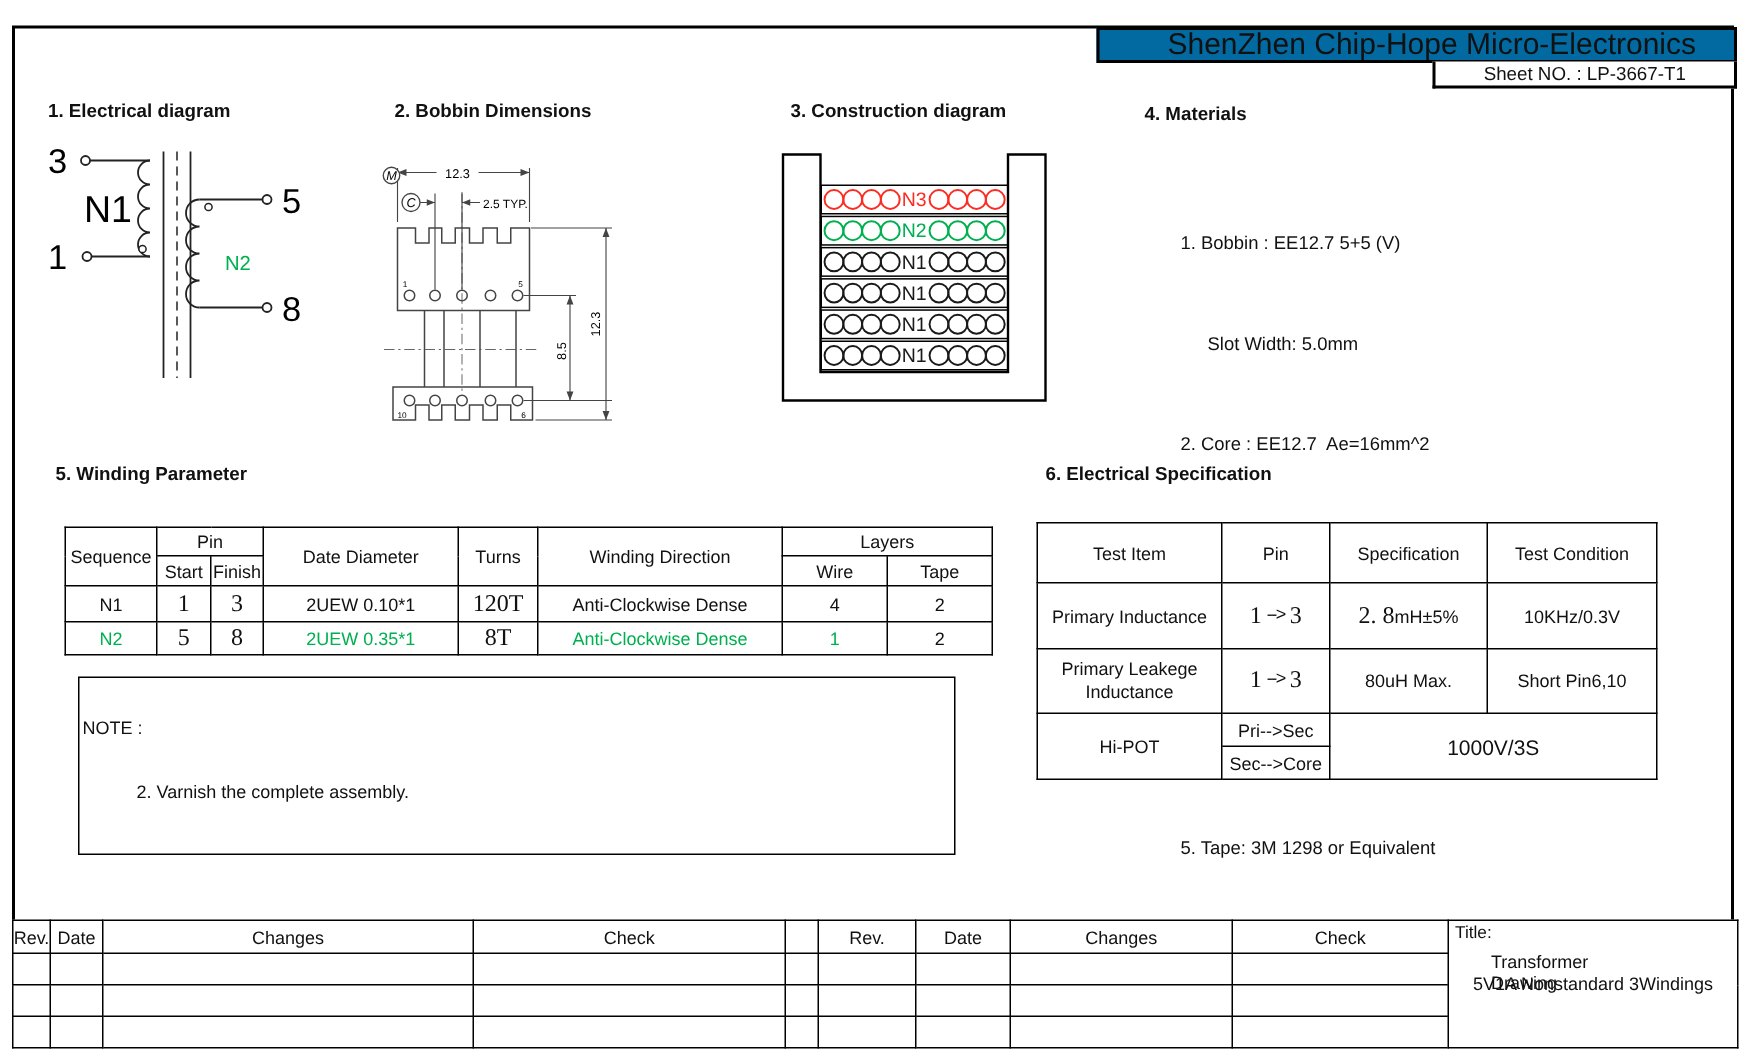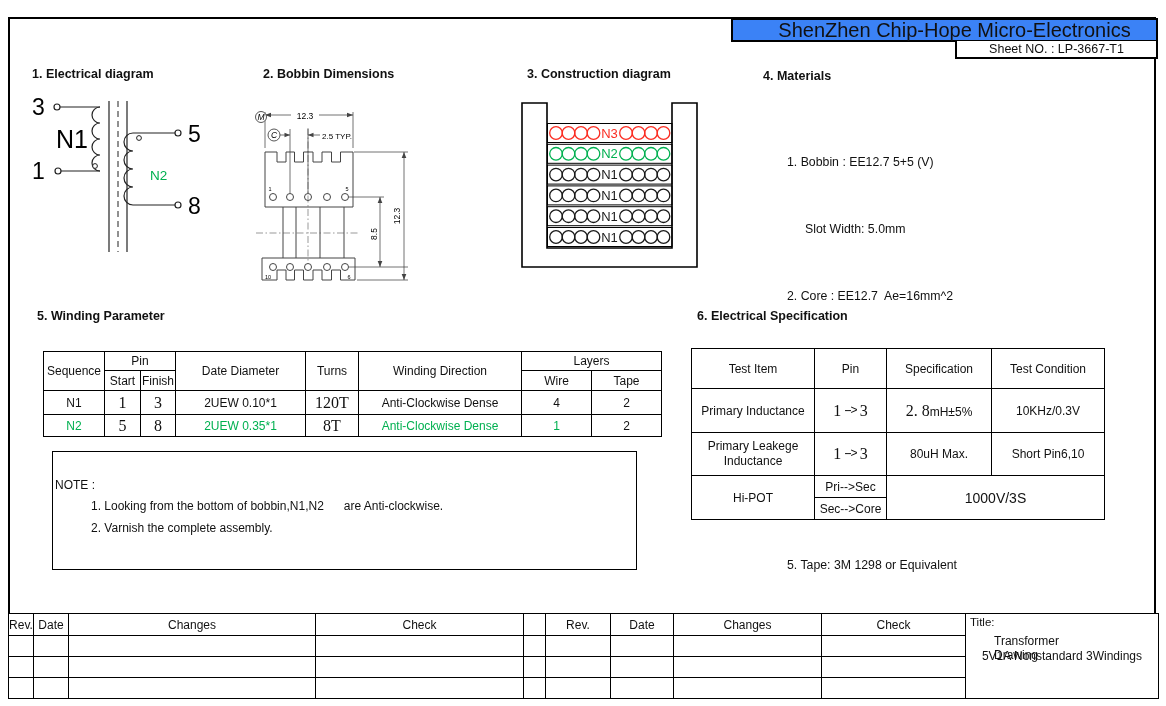--- a/index.html
+++ b/index.html
@@ -4,21 +4,21 @@
 <style>
   html,body{margin:0;padding:0;}
   body{
     width:1166px;height:706px;position:relative;background:#fff;
     font-family:"Liberation Sans",sans-serif;color:#111;
     -webkit-font-smoothing:antialiased;
   }
   .abs{position:absolute;}
   .page-border{left:8px;top:17px;width:1148px;height:680px;border:2px solid #000;box-sizing:border-box;}
   .company-box{left:731px;top:18px;width:427px;height:24px;border:2px solid #000;box-sizing:border-box;
-    font-size:20px;text-align:center;line-height:21px;background:#3b82f6;padding-left:20px;}
+    font-size:20px;text-align:center;line-height:21px;background:#0369a1;padding-left:20px;}
   .sheet-box{left:955px;top:41px;width:203px;height:18px;border:2px solid #000;border-top:none;box-sizing:border-box;
     font-size:12.5px;text-align:center;line-height:16px;background:#fff;}
   .sec-title{font-weight:bold;font-size:12.5px;white-space:nowrap;}
   svg text{font-family:"Liberation Sans",sans-serif;}
   table{border-collapse:collapse;table-layout:fixed;background:#fff;}
   td{border:1px solid #000;font-size:12px;text-align:center;vertical-align:middle;padding:0;overflow:hidden;}
   .wind{position:absolute;left:43px;top:351px;width:618px;}
   .wind tr.h1 td{height:18px;}
   .wind tr.h2 td{height:19px;}
   .wind tr.r1 td{height:23px;}
@@ -335,21 +335,20 @@
     <td colspan="2" rowspan="2" style="font-size:14px;margin-left:25px;">1000V/3S</td>
   </tr>
   <tr style="height:22px;">
     <td>Sec--&gt;Core</td>
   </tr>
 </tbody>
   </table>
 
 <div class="abs note-box">
   <div class="note-label">NOTE :</div>
-  <div class="note-line" style="top:47px;">1. Looking from the bottom of bobbin,N1,N2      are Anti-clockwise.</div>
   <div class="note-line" style="top:69px;">2. Varnish the complete assembly.</div>
 </div>
 
 <table class="rev">
   <colgroup>
     <col style="width:25px">
       <col style="width:35px">
       <col style="width:247px">
       <col style="width:208px">
     <col style="width:22px">

